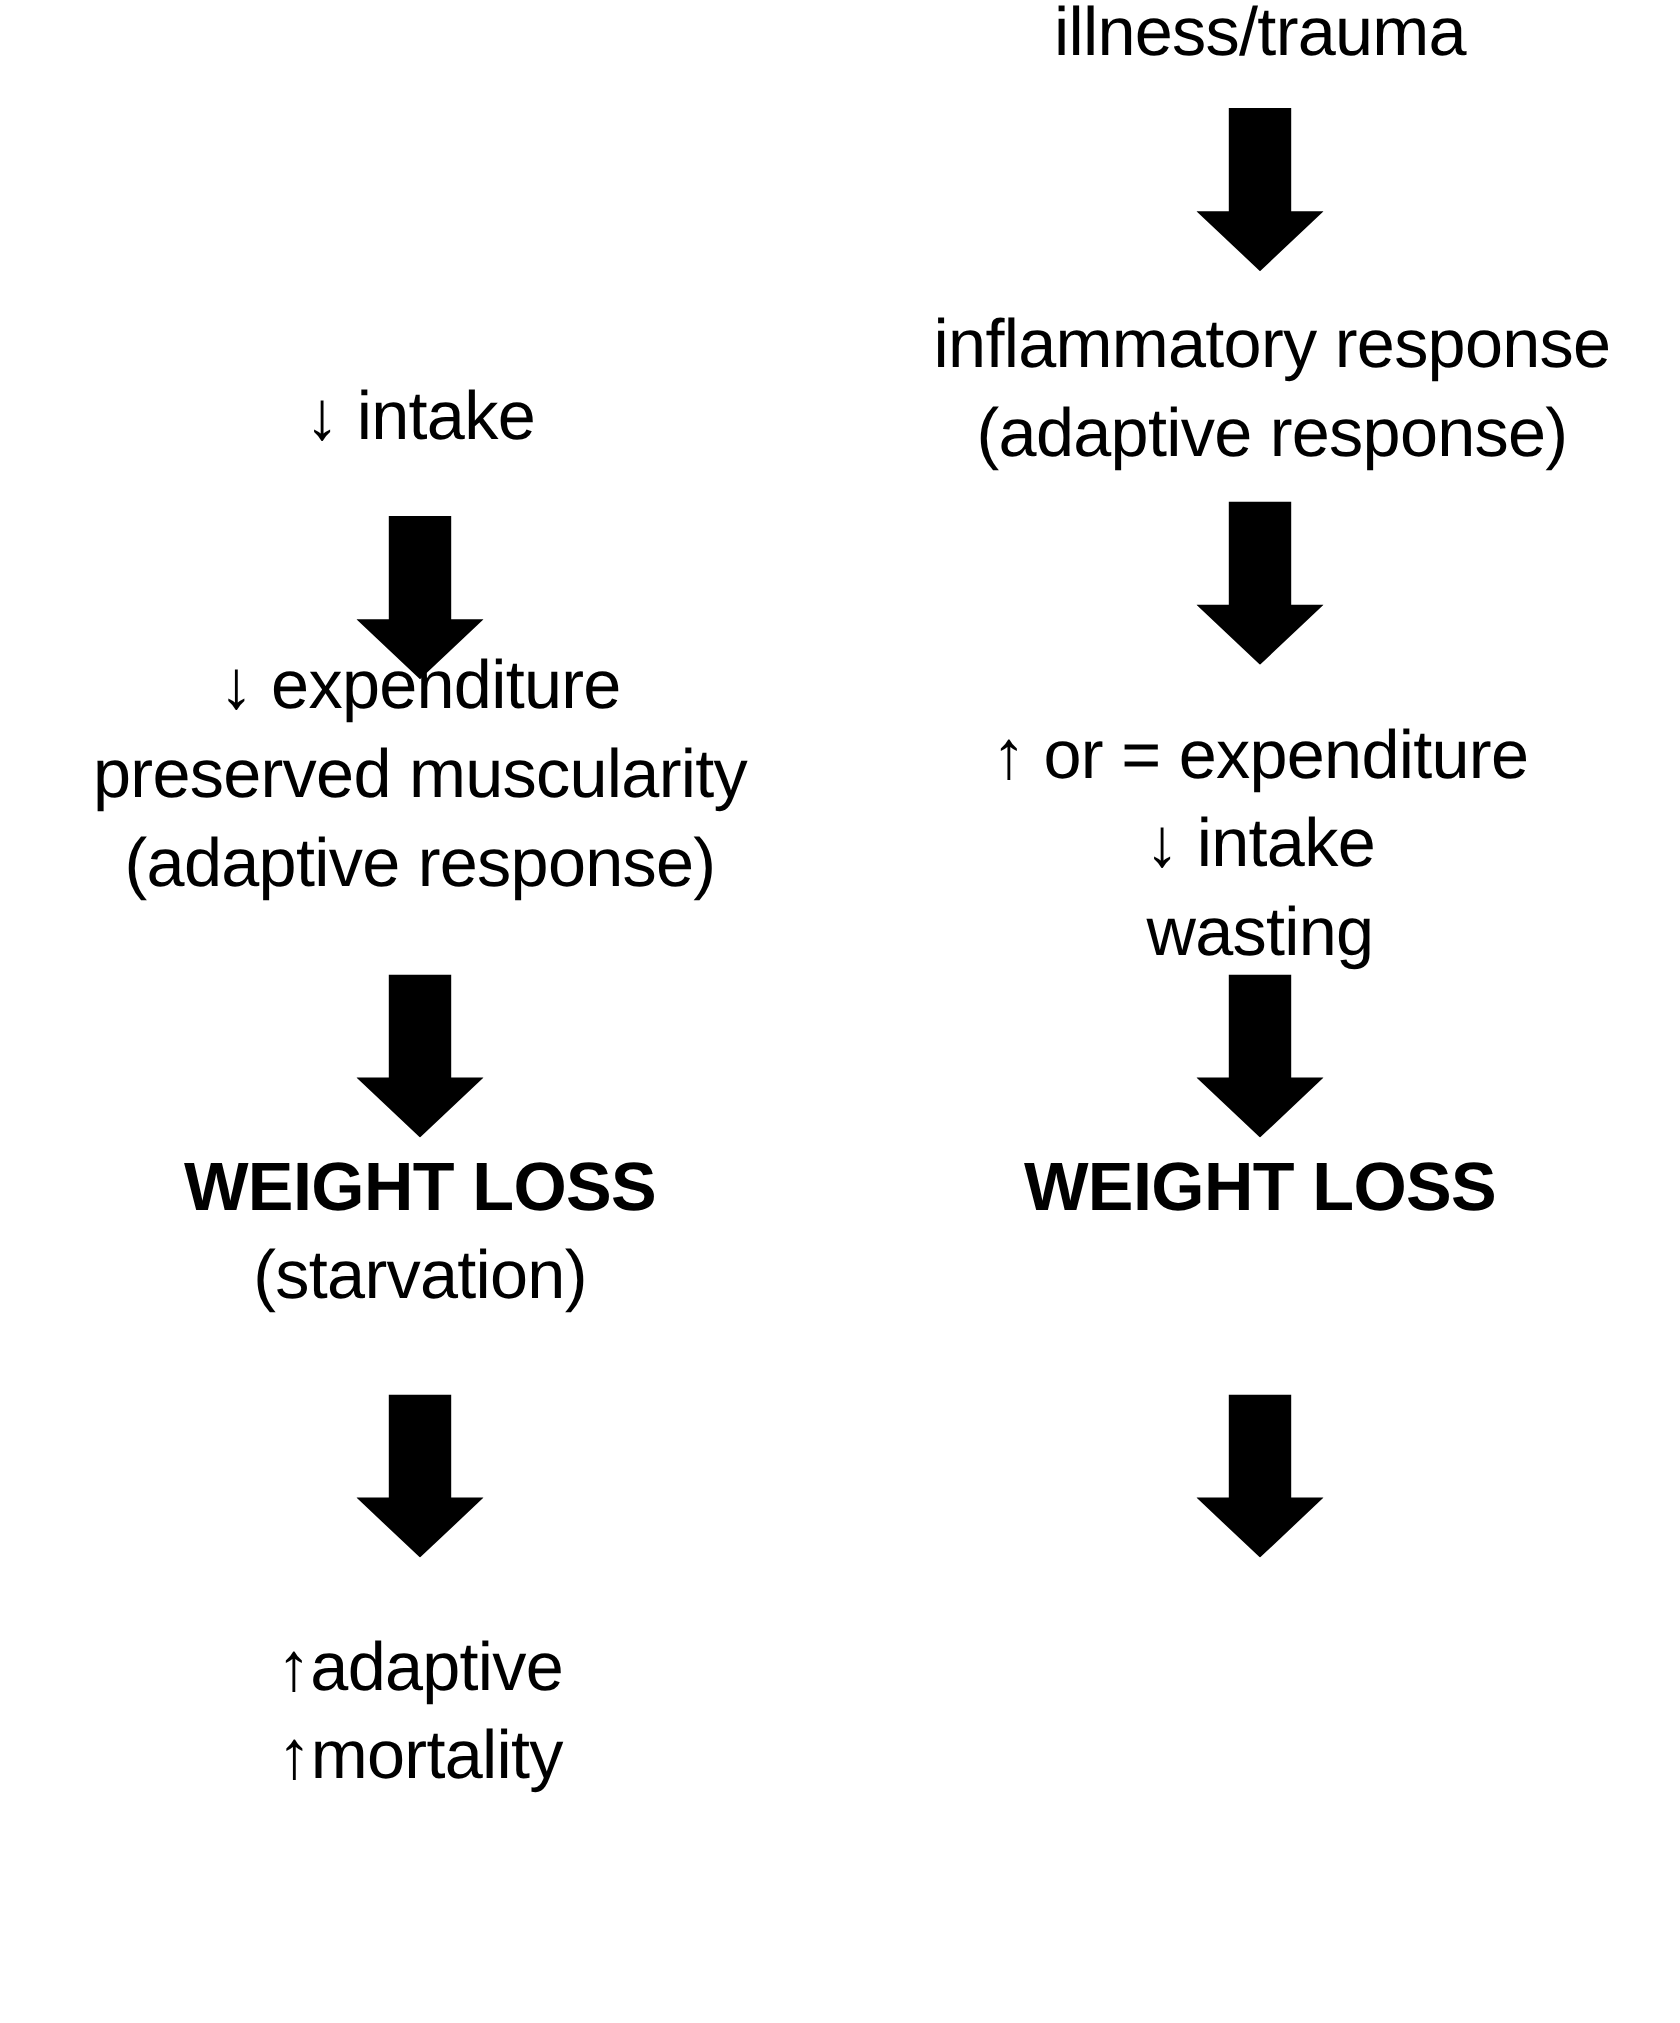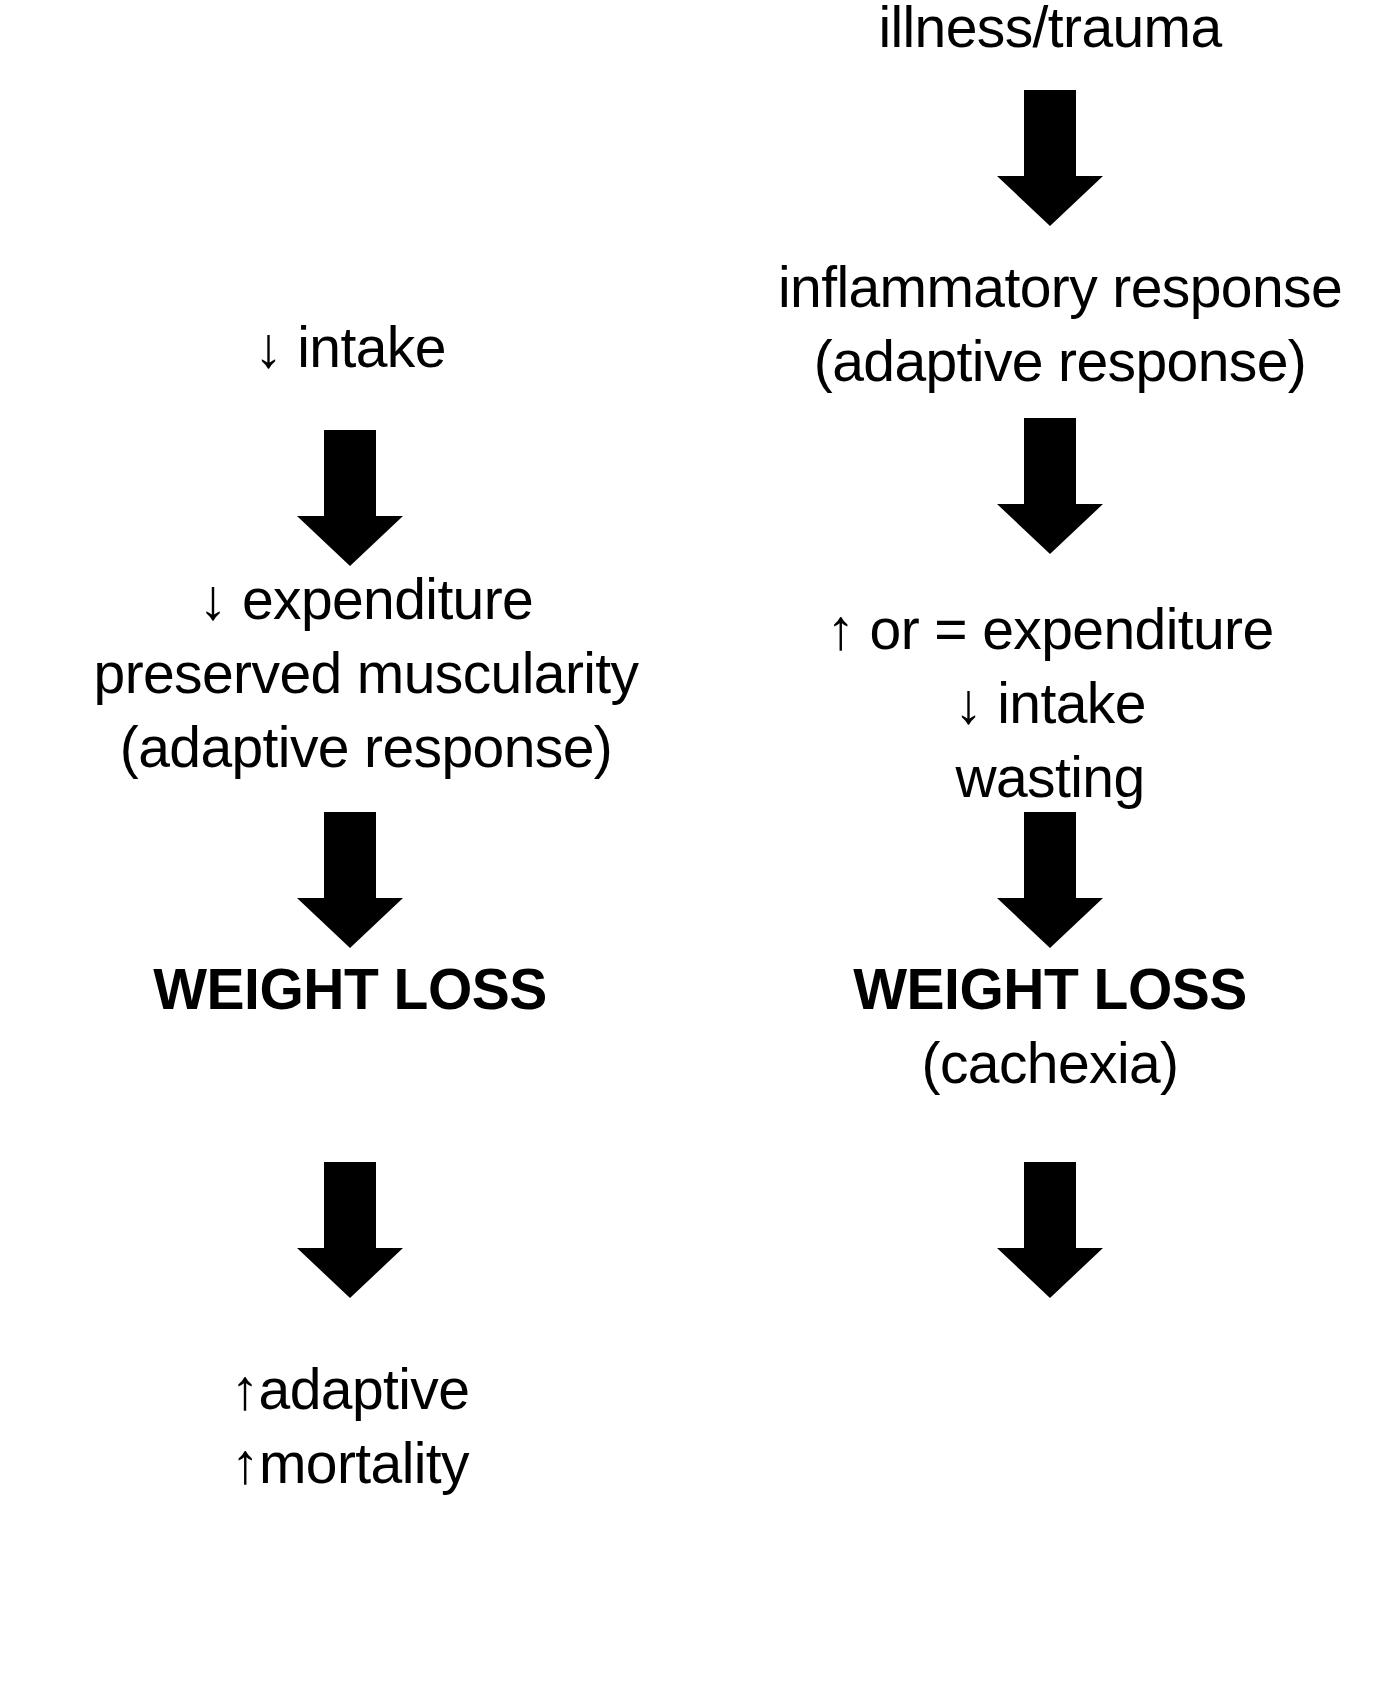--- a/index.html
+++ b/index.html
@@ -50,21 +50,21 @@
     left: 0;
     width: 700px;
     display: flex;
     justify-content: center;
   }
   .arrow-wrap svg { display: block; }
 
   
   .l-intake      { top: 310px; }
   .l-arrow1      { top: 430px; left: 0; }
-  .l-expend      { top: 562px; padding-left: 16px; }
+  .l-expend      { top: 534px; }
   .l-arrow2      { top: 812px; left: 0; }
   .l-weightloss  { top: 952px; }
   .l-arrow3      { top: 1162px; left: 0; }
   .l-outcomes    { top: 1352px; }
 
   
   .r-illness     { top: -10px; }
   .r-arrow0      { top: 90px;  left: 0; }
   .r-inflam      { top: 250px; }
   .r-arrow1      { top: 418px; left: 0; }
@@ -102,20 +102,21 @@
     </div>
 
     <div class="arrow-wrap l-arrow2">
       <svg width="106" height="136" viewBox="0 0 106 136">
         <polygon points="27,0 79,0 79,86 106,86 53,136 0,86 27,86" fill="#000000"></polygon>
       </svg>
     </div>
 
     <div class="node l-weightloss bold">
       <span class="line strong">WEIGHT LOSS</span>
+      <span class="line">(starvation)</span>
     </div>
 
     <div class="arrow-wrap l-arrow3">
       <svg width="106" height="136" viewBox="0 0 106 136">
         <polygon points="27,0 79,0 79,86 106,86 53,136 0,86 27,86" fill="#000000"></polygon>
       </svg>
     </div>
 
     <div class="node l-outcomes">
       <span class="line outcome-line">↑adaptive</span>
@@ -154,21 +155,20 @@
     </div>
 
     <div class="arrow-wrap r-arrow2">
       <svg width="106" height="136" viewBox="0 0 106 136">
         <polygon points="27,0 79,0 79,86 106,86 53,136 0,86 27,86" fill="#000000"></polygon>
       </svg>
     </div>
 
     <div class="node r-weightloss bold">
       <span class="line strong">WEIGHT LOSS</span>
-      <span class="line">(cachexia)</span>
     </div>
 
     <div class="arrow-wrap r-arrow3">
       <svg width="106" height="136" viewBox="0 0 106 136">
         <polygon points="27,0 79,0 79,86 106,86 53,136 0,86 27,86" fill="#000000"></polygon>
       </svg>
     </div>
 
 
   </div>

